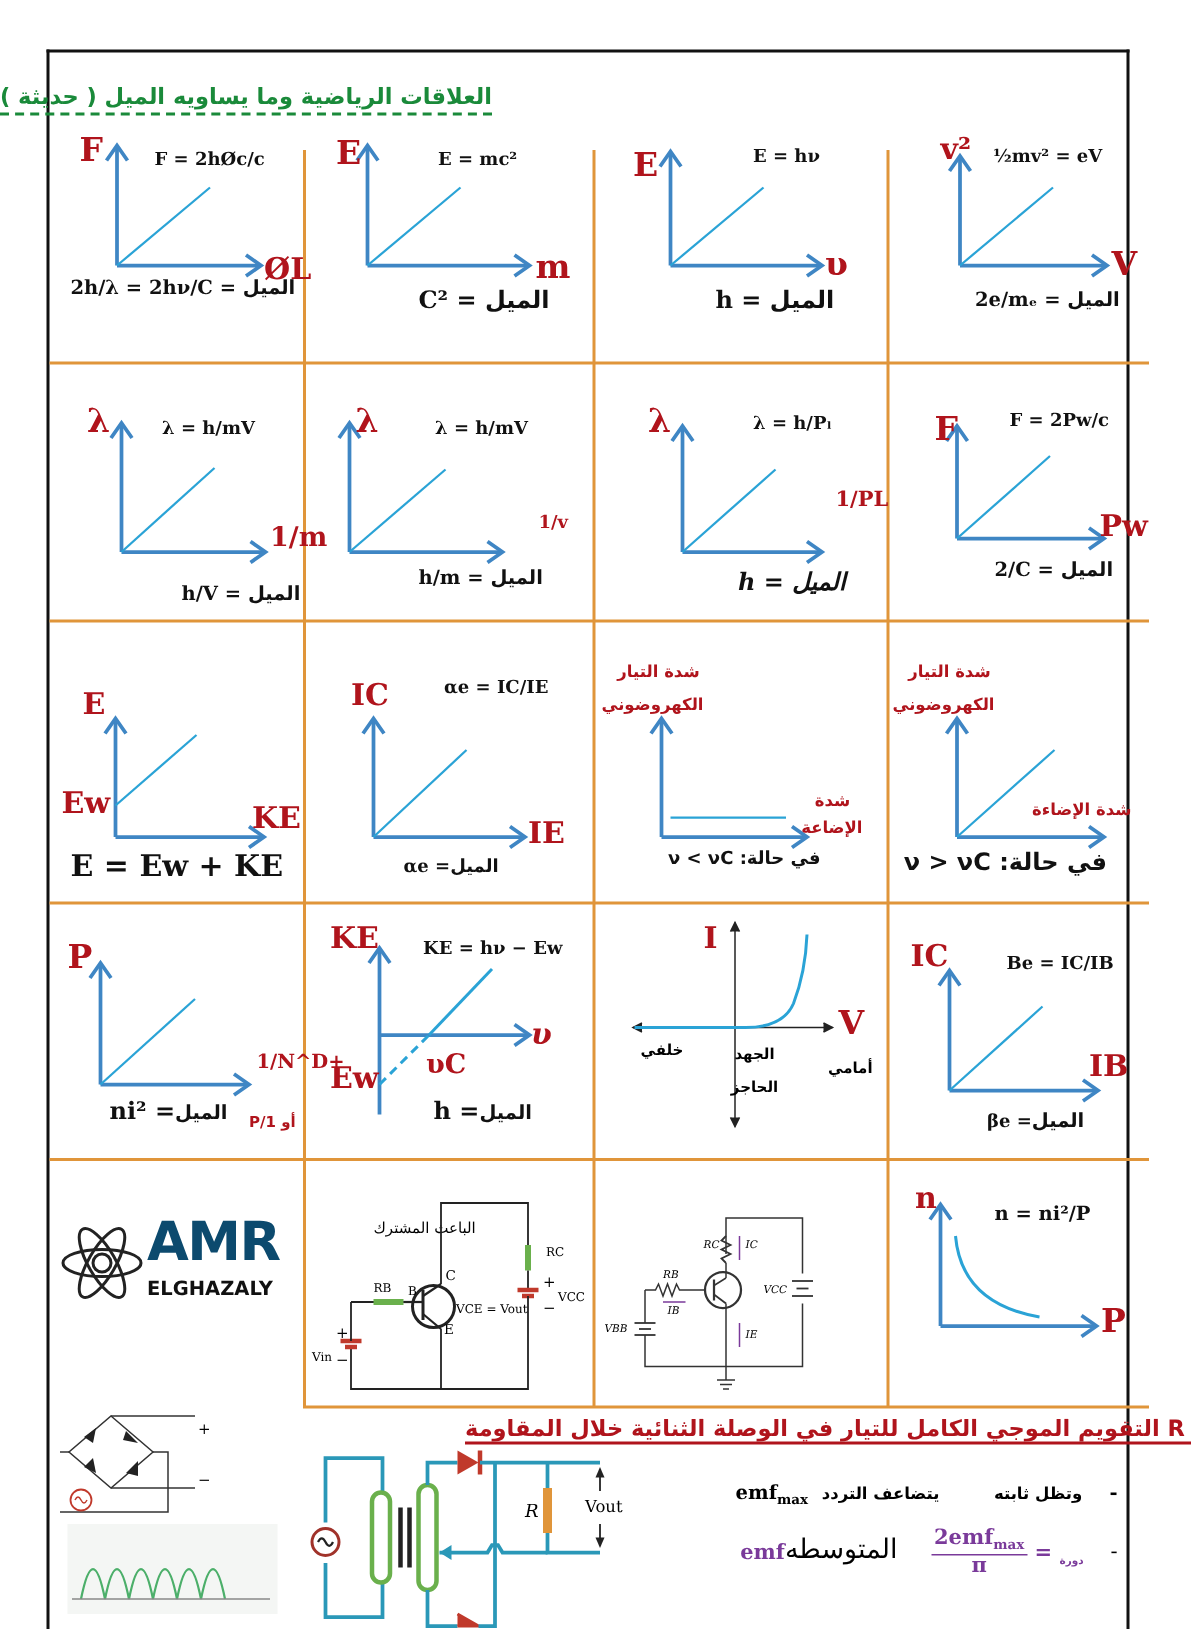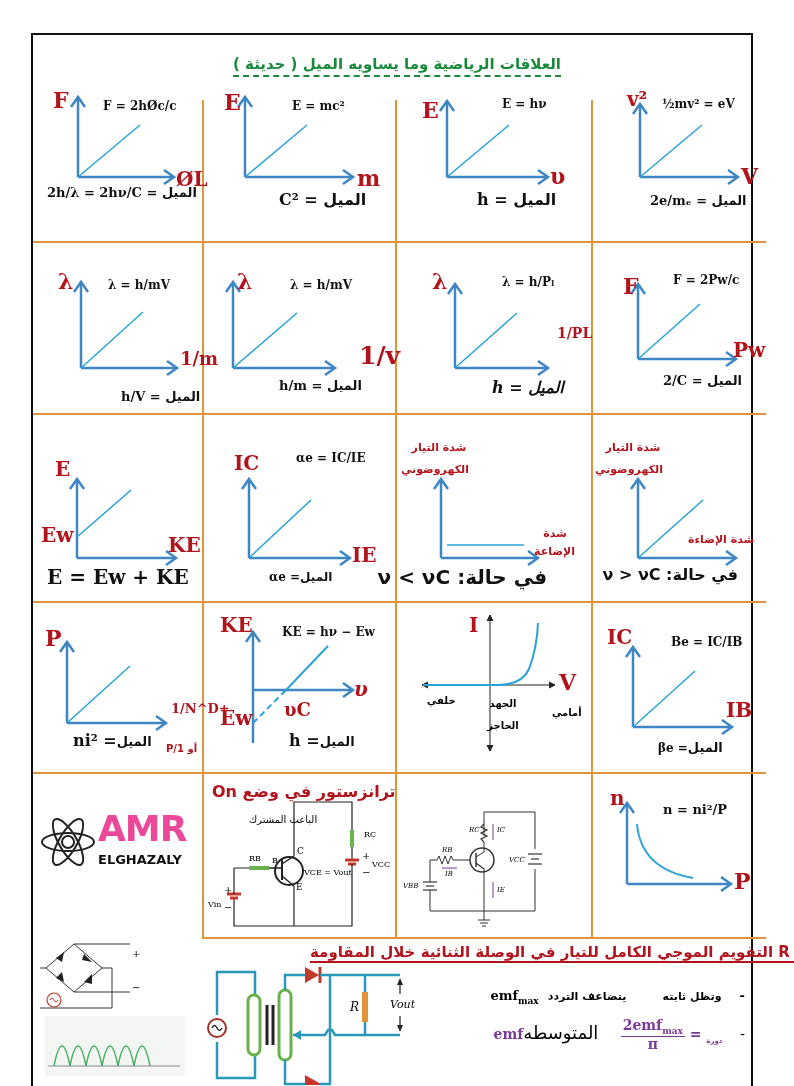--- a/index.html
+++ b/index.html
@@ -1,18 +1,18 @@
 <!DOCTYPE html>
 <html><head>
 <meta charset="utf-8">
 <style>
   html,body{margin:0;padding:0;background:#ffffff;}
   body{width:794px;height:1086px;position:relative;overflow:hidden;font-family:"DejaVu Serif",serif;}
   .border{position:absolute;left:31px;top:33px;width:722px;height:1100px;border:2px solid #111;border-bottom:none;box-sizing:border-box;}
-  .title{position:absolute;left:0;width:794px;top:54px;text-align:center;}
+  .title{position:absolute;left:0;width:794px;top:54px;text-align:left;}
   .title span{font-family:"DejaVu Sans",sans-serif;font-weight:bold;color:#1a8a3a;font-size:15px;border-bottom:2px dashed #1a8a3a;padding-bottom:2px;direction:rtl;}
   .gl{position:absolute;background:#e0953a;}
   .cell{position:absolute;}
   svg{position:absolute;left:0;top:0;overflow:visible;}
   .lbl{position:absolute;white-space:nowrap;}
   .red{color:#b0141c;font-weight:bold;font-family:"DejaVu Serif",serif;}
   .blk{color:#111;font-weight:bold;font-family:"DejaVu Serif",serif;}
   .ar{font-family:"DejaVu Sans",sans-serif;direction:rtl;}
   .eq{font-size:12px;font-weight:bold;color:#111;}
   .frac{display:inline-flex;flex-direction:column;align-items:center;vertical-align:middle;line-height:1.05;}
@@ -109,21 +109,21 @@
 <div class="cell" style="left:204px;top:243px;width:191px;height:170px">
   <svg width="191" height="170">
     <line x1="29" y1="125" x2="29" y2="40" stroke="#3f86c4" stroke-width="2.5"></line>
       <polyline points="22,49 29,39 36,49" fill="none" stroke="#3f86c4" stroke-width="2.5"></polyline>
     <line x1="29" y1="125" x2="130" y2="125" stroke="#3f86c4" stroke-width="2.5"></line>
       <polyline points="121,118 131,125 121,132" fill="none" stroke="#3f86c4" stroke-width="2.5"></polyline>
     <line x1="29" y1="125" x2="93" y2="70" stroke="#2aa3d6" stroke-width="1.5"></line>
   </svg>
   <div class="lbl red" style="left:33px;top:25px;font-size:22px">λ</div>
   <div class="lbl eq" style="left:86px;top:35px">λ = h/mV</div>
-  <div class="lbl red" style="left:155px;top:98px;font-size:25px">1/v</div>
+  <div class="lbl red" style="left:155px;top:98px;font-size:12px">1/v</div>
   <div class="lbl blk" style="left:75px;top:135px;font-size:13px"><span>h/m</span> = <span class="ar">الميل</span></div>
 </div>
 
 <div class="cell" style="left:397px;top:243px;width:194px;height:170px">
   <svg width="194" height="170">
     <line x1="58" y1="125" x2="58" y2="42" stroke="#3f86c4" stroke-width="2.5"></line>
       <polyline points="51,51 58,41 65,51" fill="none" stroke="#3f86c4" stroke-width="2.5"></polyline>
     <line x1="58" y1="125" x2="150" y2="125" stroke="#3f86c4" stroke-width="2.5"></line>
       <polyline points="141,118 151,125 141,132" fill="none" stroke="#3f86c4" stroke-width="2.5"></polyline>
     <line x1="58" y1="125" x2="120" y2="70" stroke="#2aa3d6" stroke-width="1.5"></line>
@@ -179,21 +179,21 @@
 <div class="cell" style="left:397px;top:415px;width:194px;height:186px">
   <svg width="194" height="186">
     <line x1="44" y1="143" x2="44" y2="65" stroke="#3f86c4" stroke-width="2.5"></line>
       <polyline points="37,74 44,64 51,74" fill="none" stroke="#3f86c4" stroke-width="2.5"></polyline>
     <line x1="44" y1="143" x2="140" y2="143" stroke="#3f86c4" stroke-width="2.5"></line>
       <polyline points="131,136 141,143 131,150" fill="none" stroke="#3f86c4" stroke-width="2.5"></polyline>
     <line x1="50" y1="130" x2="127" y2="130" stroke="#2aa3d6" stroke-width="1.5"></line>
   </svg>
   <div class="lbl arred ar" style="left:12px;top:22px;width:60px;text-align:center;line-height:22px;white-space:normal">شدة التيار الكهروضوني</div>
   <div class="lbl arred ar" style="left:138px;top:110px;width:40px;text-align:center;line-height:18px;white-space:normal">شدة الإضاعة</div>
-  <div class="lbl blk ar" style="left:10px;top:150px;font-size:20px;width:140px;">في حالة: ν &lt; νC</div>
+  <div class="lbl blk ar" style="left:10px;top:150px;font-size:12px;width:140px;">في حالة: ν &lt; νC</div>
 </div>
 
 <div class="cell" style="left:593px;top:415px;width:170px;height:186px">
   <svg width="170" height="186">
     <line x1="45" y1="143" x2="45" y2="65" stroke="#3f86c4" stroke-width="2.5"></line>
       <polyline points="38,74 45,64 52,74" fill="none" stroke="#3f86c4" stroke-width="2.5"></polyline>
     <line x1="45" y1="143" x2="142" y2="143" stroke="#3f86c4" stroke-width="2.5"></line>
       <polyline points="133,136 143,143 133,150" fill="none" stroke="#3f86c4" stroke-width="2.5"></polyline>
     <line x1="45" y1="143" x2="110" y2="85" stroke="#2aa3d6" stroke-width="1.5"></line>
   </svg>
@@ -264,26 +264,25 @@
   <div class="lbl blk" style="left:65px;top:137px;font-size:12px"><span>βe</span> =<span class="ar" style="font-size:13px">الميل</span></div>
 </div>
 
 <div class="cell" style="left:40px;top:800px;width:160px;height:80px">
   <svg width="60" height="60" style="left:0;top:12px">
     <ellipse cx="28" cy="30" rx="26" ry="9" fill="none" stroke="#222" stroke-width="2"></ellipse>
     <ellipse cx="28" cy="30" rx="26" ry="9" fill="none" stroke="#222" stroke-width="2" transform="rotate(60 28 30)"></ellipse>
     <ellipse cx="28" cy="30" rx="26" ry="9" fill="none" stroke="#222" stroke-width="2" transform="rotate(-60 28 30)"></ellipse>
     <circle cx="28" cy="30" r="6" fill="none" stroke="#222" stroke-width="2"></circle>
   </svg>
-  <div class="lbl" style="left:58px;top:8px;font-family:'DejaVu Sans',sans-serif;font-weight:bold;font-size:36px;letter-spacing:-1px;color:#ec4899">AMR</div>
+  <div class="lbl" style="left:58px;top:8px;font-family:'DejaVu Sans',sans-serif;font-weight:bold;font-size:36px;letter-spacing:-1px;color:#0c4a6e">AMR</div>
   <div class="lbl" style="left:58px;top:52px;font-family:'DejaVu Sans',sans-serif;font-weight:bold;font-size:13px;color:#111">ELGHAZALY</div>
 </div>
 
 <div class="cell" style="left:204px;top:774px;width:191px;height:163px">
-  <div class="lbl red ar" style="left:8px;top:8px;font-size:16px;font-family:'DejaVu Sans',sans-serif">ترانزستور في وضع On</div>
   <div class="lbl ar" style="left:45px;top:40px;font-size:10px;font-weight:normal">الباعث المشترك</div>
   <svg width="191" height="163">
     <polyline points="30,94 65,94" fill="none" stroke="#222" stroke-width="1.2"></polyline>
     <line x1="45" y1="94" x2="65" y2="94" stroke="#6ab04c" stroke-width="4"></line>
     <circle cx="85" cy="97" r="14" fill="none" stroke="#222" stroke-width="2"></circle>
     <line x1="65" y1="94" x2="78" y2="94" stroke="#222" stroke-width="1.5"></line>
     <line x1="78" y1="86" x2="78" y2="106" stroke="#222" stroke-width="2"></line>
     <line x1="78" y1="90" x2="90" y2="82" stroke="#222" stroke-width="1.5"></line>
     <line x1="78" y1="102" x2="90" y2="112" stroke="#222" stroke-width="1.5"></line>
     <polyline points="90,82 90,28 148,28 148,56" fill="none" stroke="#222" stroke-width="1.2"></polyline>
@@ -402,21 +401,21 @@
     <rect x="177" y="32" width="6" height="30" fill="#e0953a"></rect>
     <polyline points="180,62 180,75 215,75" fill="none" stroke="#2a98b8" stroke-width="2.5"></polyline>
     <polyline points="180,75 150,75 147,70 143,70 140,75 108,75" fill="none" stroke="#2a98b8" stroke-width="2.5"></polyline>
     <polygon points="108,75 116,70 116,80" fill="#2a98b8"></polygon>
     <line x1="215" y1="22" x2="215" y2="34" stroke="#222" stroke-width="1.2"></line>
       <polygon points="212,25 215,18 218,25" fill="#222"></polygon>
     <line x1="215" y1="56" x2="215" y2="68" stroke="#222" stroke-width="1.2"></line>
       <polygon points="212,65 215,72 218,65" fill="#222"></polygon>
   </svg>
   <div class="lbl" style="left:165px;top:40px;font-size:12px;font-style:italic">R</div>
-  <div class="lbl" style="left:205px;top:38px;font-size:11px;font-style:italic">Vout</div>
+  <div class="lbl" style="left:205px;top:38px;font-size:11px;">Vout</div>
 </div>
 
 <div class="lbl" style="left:310px;top:942px;width:430px;text-align:right">
   <span class="ar" style="color:#b0141c;font-weight:bold;font-size:15px;border-bottom:2px solid #b0141c">التقويم الموجي الكامل للتيار في الوصلة الثنائية خلال المقاومة R :</span>
 </div>
 
 <div class="lbl" style="left:455px;top:988px;width:290px;text-align:right;font-size:13px;font-weight:bold">
   <span>emf</span><sub style="font-size:9px">max</sub>
   &nbsp;<span class="ar" style="font-size:11px">وتظل ثابته</span>
   &nbsp;&nbsp;&nbsp;&nbsp;&nbsp;&nbsp;&nbsp;<span class="ar" style="font-size:11px">يتضاعف التردد</span>

